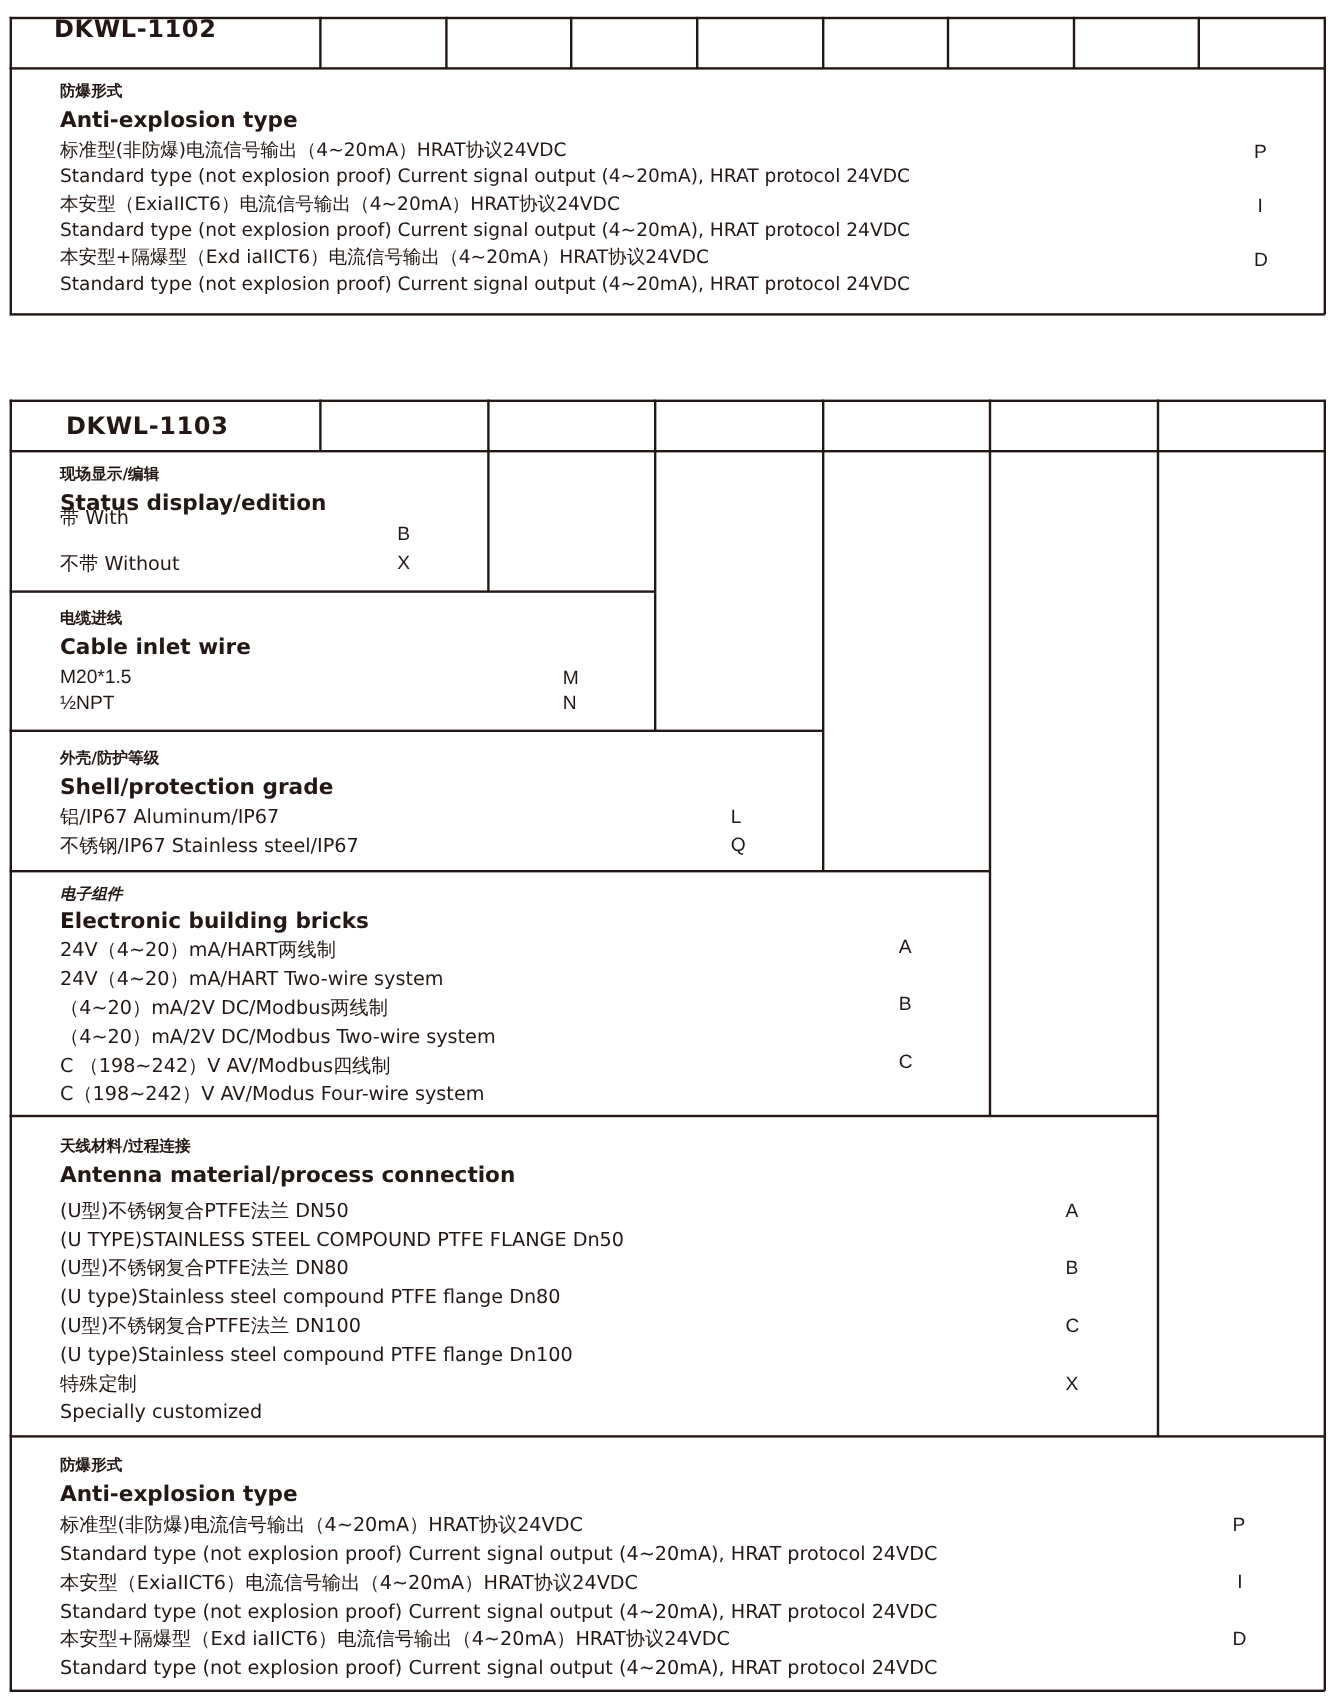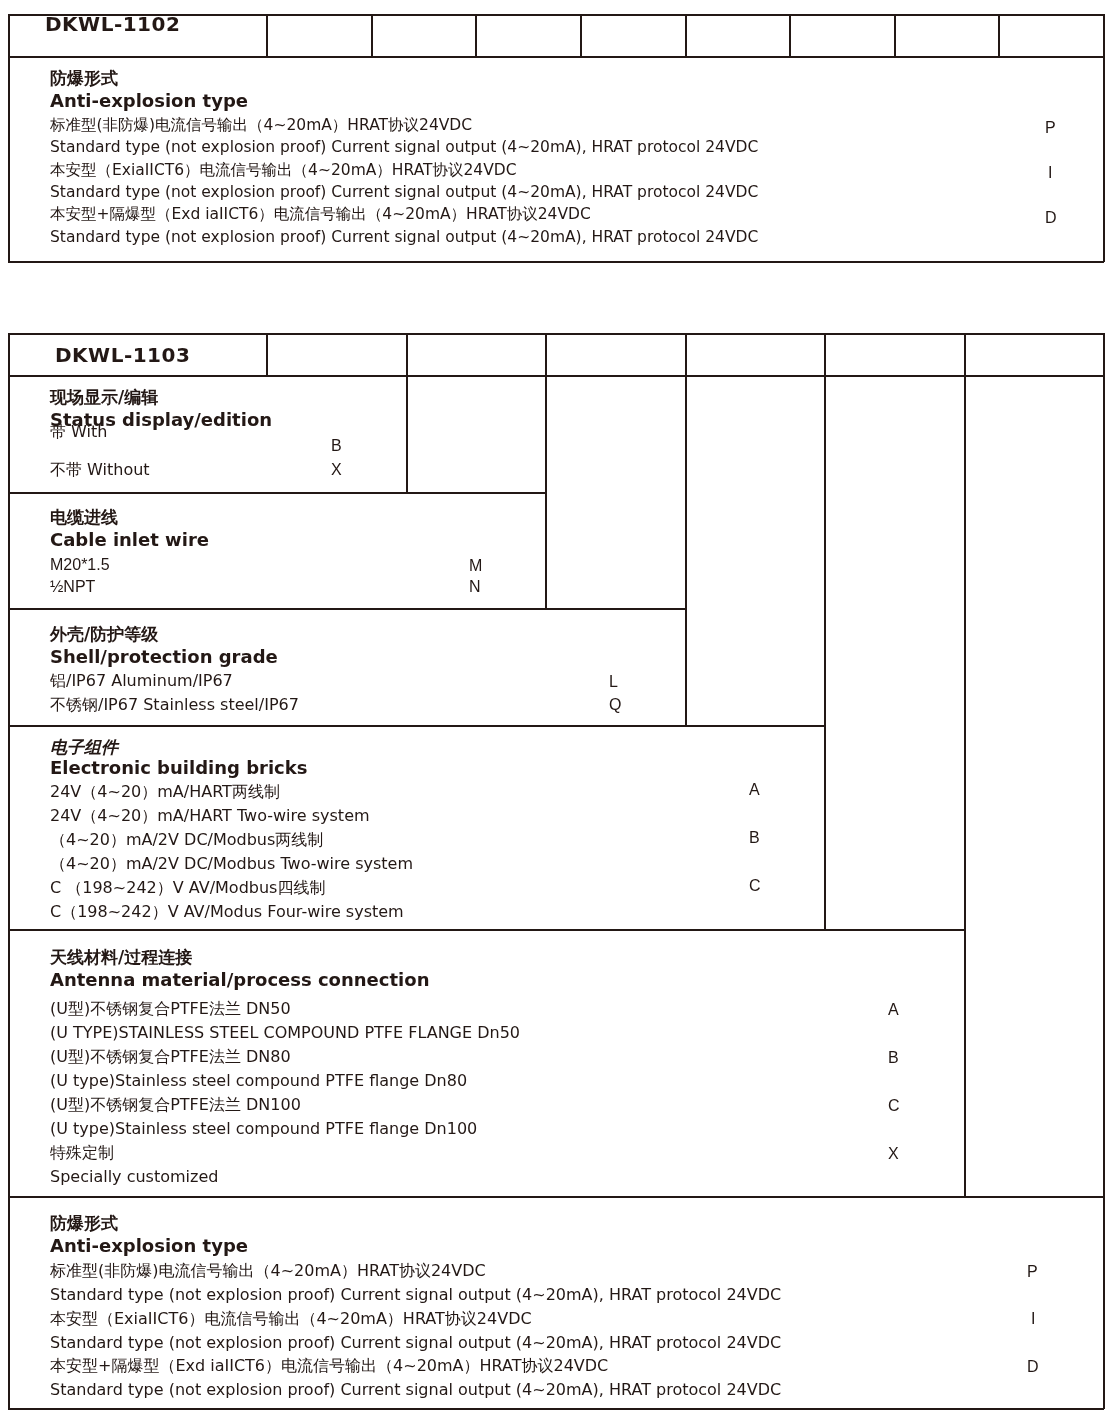--- a/index.html
+++ b/index.html
@@ -3,21 +3,21 @@
 <meta charset="utf-8">
 <style>
   html, body { margin:0; padding:0; background:#ffffff; }
   body { width:1114px; height:1420px; position:relative; overflow:hidden;
          font-family:"DejaVu Sans", sans-serif; color:#231815; }
   .ln { position:absolute; background:#231815; }
   .h { height:1.5px; }
   .v { width:1.5px; }
   .t { position:absolute; white-space:nowrap; line-height:1; }
   .model { font-size:20px; font-weight:bold; letter-spacing:0.5px; }
-  .zh-title { font-size:17px; font-weight:bold; }
+  .zh-title { font-size:13px; font-weight:bold; }
   .en-title { font-size:18px; font-weight:bold; }
   .opt { font-size:16px; }
   .opt-sm { font-size:15.5px; }
   .code { font-family:"Liberation Sans", sans-serif; font-size:16px; }
 </style>
 </head>
 <body>
 
 <div>
 

